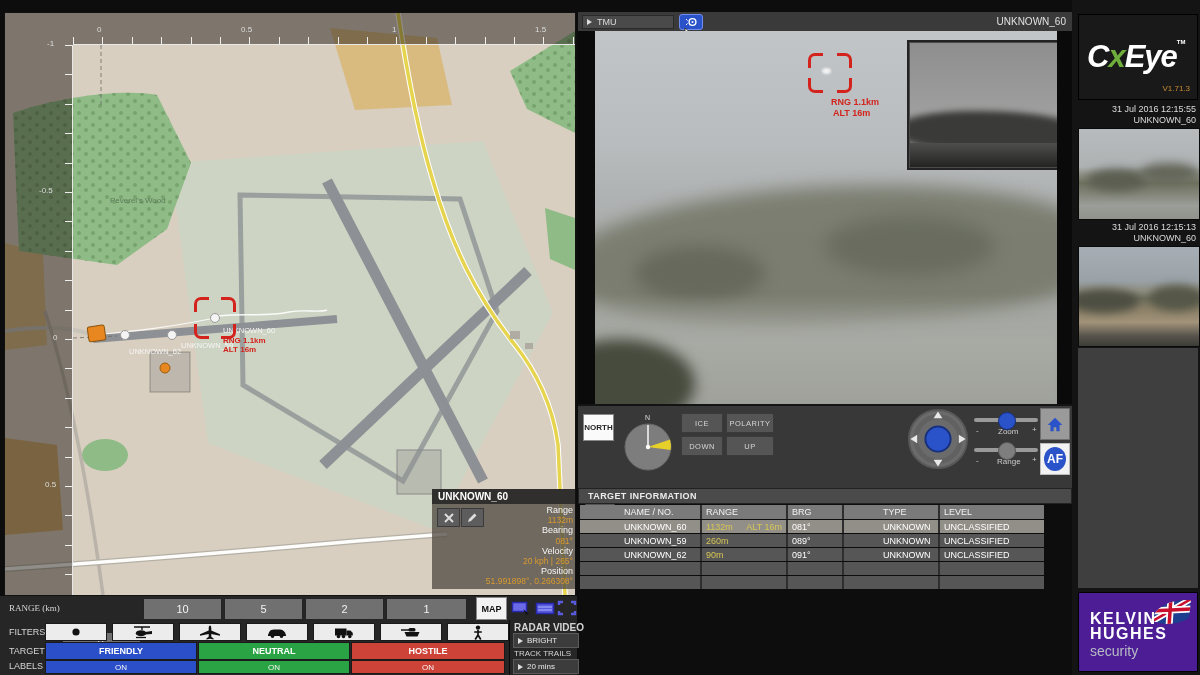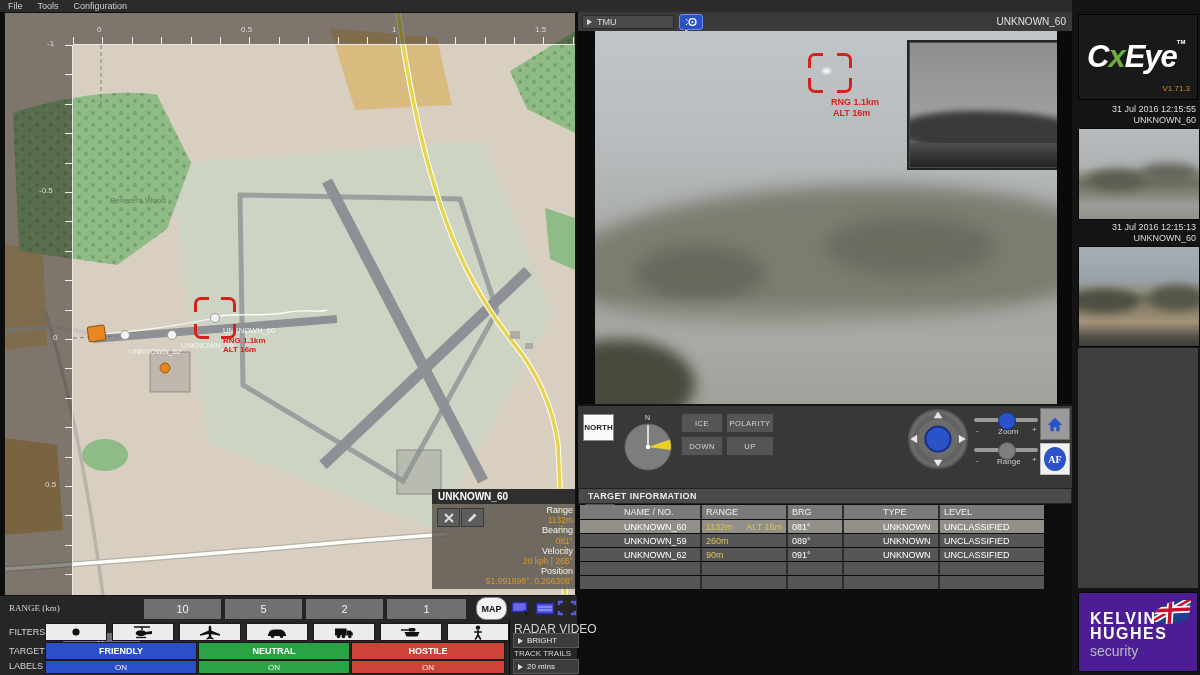--- a/index.html
+++ b/index.html
@@ -72,25 +72,20 @@
   .snap-label{position:absolute;left:1078px;width:118px;text-align:right;font-size:9px;color:#dcdcdc;line-height:11px;}
   .thumb{position:absolute;left:1078px;width:120px;border:1px solid #0a0a0a;overflow:hidden;}
   .empty-panel{left:1078px;top:348px;width:120px;height:240px;background:#3f3f3f;}
   .kh-block{left:1078px;top:592px;width:120px;height:80px;background:#4c1d95;border:1px solid #000;}
 </style>
 </head>
 <body>
 
 <div id="root">
 
-  <div class="abs menubar">
-    <span class="menu-item">File</span>
-    <span class="menu-item">Tools</span>
-    <span class="menu-item">Configuration</span>
-  </div>
 
   <div class="abs map-panel">
     <svg width="570" height="582" viewBox="0 0 570 582" style="position:absolute;left:0;top:0">
       <defs>
         <pattern id="wood-dots" width="14" height="12" patternUnits="userSpaceOnUse">
           <circle cx="4" cy="4" r="2" fill="#76a36e"></circle>
             <circle cx="11" cy="9" r="2" fill="#76a36e"></circle>
         </pattern>
       </defs>
       <rect x="0" y="0" width="570" height="582" fill="#d8cfc0"></rect>
@@ -186,21 +181,21 @@
     </div>
   </div>
 
   <div class="abs blc"></div>
   <span class="row-label" style="left:9px;top:603px;font-family:Liberation Serif, serif;">RANGE (km)</span>
   <div class="rng-btn" style="left:62px;width:77px;margin-top:34px;">15</div>
   <div class="rng-btn" style="left:143px;width:77px;">10</div>
   <div class="rng-btn" style="left:224px;width:77px;">5</div>
   <div class="rng-btn" style="left:305px;width:77px;">2</div>
   <div class="rng-btn" style="left:386px;width:79px;">1</div>
-  <div class="map-btn" style="left:476px;top:597px;width:29px;height:21px;border-radius:10px;">MAP</div>
+  <div class="map-btn" style="left:476px;top:597px;width:29px;height:21px;">MAP</div>
   <div class="tool-ico" style="left:510px;">
     <svg width="20" height="15" viewBox="0 0 20 15">
       <rect x="1.5" y="1.5" width="14" height="9" fill="#6a6ae8" stroke="#2a2ab0" stroke-width="1.5"></rect>
       <path d="M12 8 L18 13 L14.5 13.2 L16 15 Z" fill="#111"></path>
     </svg>
   </div>
   <div class="tool-ico" style="left:534px;">
     <svg width="20" height="15" viewBox="0 0 20 15">
       <rect x="1.5" y="2.5" width="17" height="10" fill="#5a5ae0" stroke="#2a2ab0" stroke-width="1.5"></rect>
       <path d="M3 6 H17 M3 9 H17" stroke="#aeb8ff" stroke-width="1.2"></path>
@@ -261,21 +256,21 @@
   </div>
   <span class="row-label" style="left:9px;top:646px;">TARGETS</span>
   <div class="tgt-btn" style="left:45px;width:150px;background:var(--friendly);">FRIENDLY</div>
   <div class="tgt-btn" style="left:198px;width:150px;background:var(--neutral);">NEUTRAL</div>
   <div class="tgt-btn" style="left:351px;width:152px;background:var(--hostile);">HOSTILE</div>
   <span class="row-label" style="left:9px;top:661px;">LABELS</span>
   <div class="lbl-btn" style="left:45px;width:150px;background:var(--friendly);">ON</div>
   <div class="lbl-btn" style="left:198px;width:150px;background:var(--neutral);">ON</div>
   <div class="lbl-btn" style="left:351px;width:152px;background:var(--hostile);">ON</div>
   <div class="abs" style="left:509px;top:620px;width:1px;height:55px;background:#0a0a0a;"></div>
-  <span class="row-label" style="left:514px;top:622px;font-size:12px;">RADAR VIDEO</span>
+  <span class="row-label" style="left:514px;top:622px;font-size:10px;font-weight:bold;">RADAR VIDEO</span>
   <div class="dd" style="top:633px;">
     <span class="dd-arrow"></span>
     <span>BRIGHT</span>
   </div>
   <span class="row-label" style="left:514px;top:649px;font-size:8px;">TRACK TRAILS</span>
   <div class="dd" style="top:659px;">
     <span class="dd-arrow"></span>
     <span>20 mins</span>
   </div>
 
@@ -356,21 +351,21 @@
     <span class="slider-lab" style="left:2px;top:16px;">-</span>
     <span class="slider-lab" style="left:23px;top:17px;">Range</span>
     <span class="slider-lab" style="left:58px;top:15px;">+</span>
   </div>
   <div class="abs" style="left:1040px;top:408px;width:30px;height:32px;background:#9a9a9a;border:1px solid #6e6e6e;display:flex;align-items:center;justify-content:center;">
     <svg width="20" height="20" viewBox="0 0 22 22">
       <path d="M3 12 L11 4 L19 12 H16 V19 H12.5 V14.5 H9.5 V19 H6 V12 Z" fill="#2a52c9"></path>
     </svg>
   </div>
   <div class="abs" style="left:1040px;top:443px;width:30px;height:32px;background:#f2f2f2;border:1px solid #bbb;display:flex;align-items:center;justify-content:center;">
-    <div style="width:22px;height:24px;border-radius:50%;background:#2a52c9;color:#fff;font-size:10px;font-weight:bold;display:flex;align-items:center;justify-content:center;font-family:Liberation Serif, serif;">AF</div>
+    <div style="width:22px;height:24px;border-radius:50%;background:#2a52c9;color:#fff;font-size:12px;font-weight:bold;display:flex;align-items:center;justify-content:center;">AF</div>
   </div>
 
   <div class="abs ti-title">TARGET INFORMATION</div>
   <div class="ti-row ti-head" style="top:505px;height:14px;">
     <div class="ti-cell c1">NAME / NO.</div>
     <div class="ti-cell c2" style="justify-content:flex-start;">RANGE</div>
     <div class="ti-cell c3">BRG</div>
     <div class="ti-cell c4">TYPE</div>
     <div class="ti-cell c5">LEVEL</div>
   </div>

